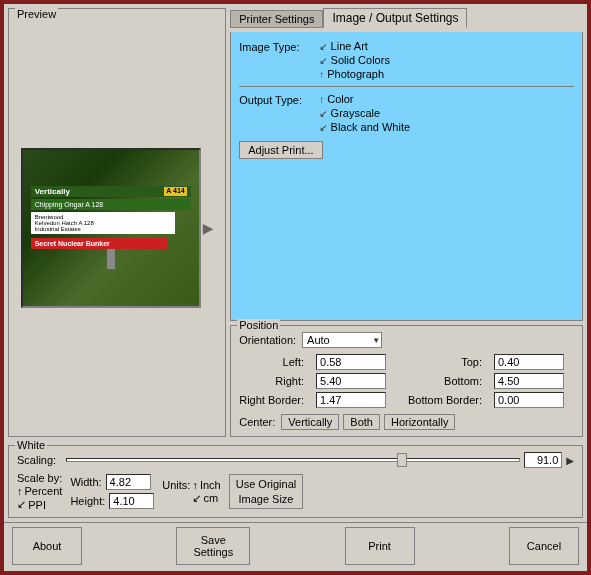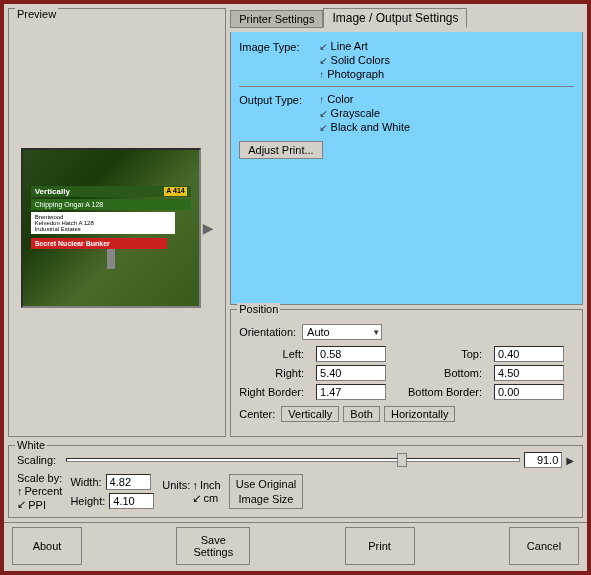--- a/index.html
+++ b/index.html
@@ -166,21 +166,21 @@
       border: 1px solid #808080;
       padding: 2px 8px;
       font-size: 11px;
       cursor: pointer;
       margin-top: 4px;
     }
     
     .position-box {
       border: 1px solid #808080;
       background: #d4d0c8;
-      padding: 14px 8px;
+      padding: 6px 8px;
       position: relative;
       margin-top: 0;
     }
     .position-label-outer {
       position: absolute;
       top: -7px;
       left: 6px;
       background: #d4d0c8;
       padding: 0 2px;
       font-size: 11px;

